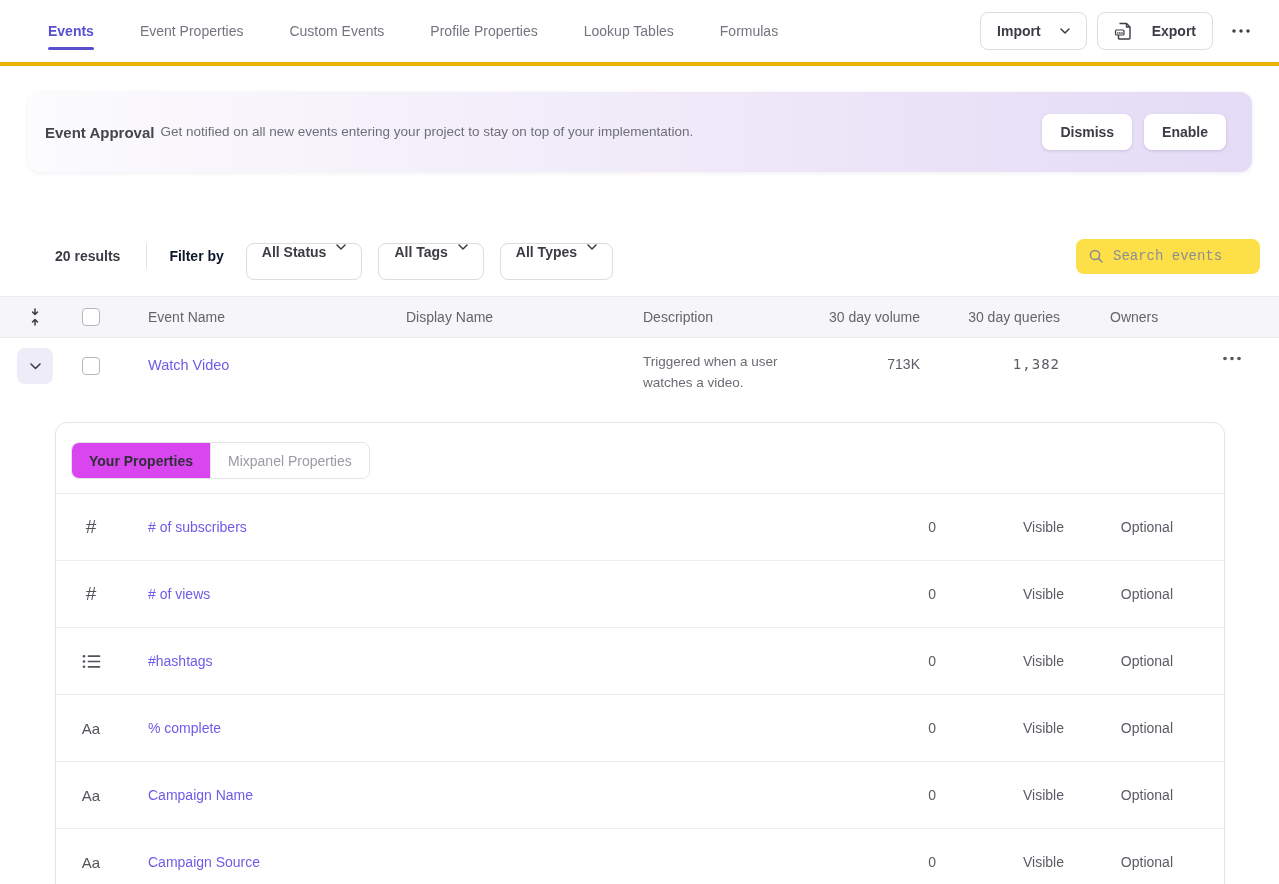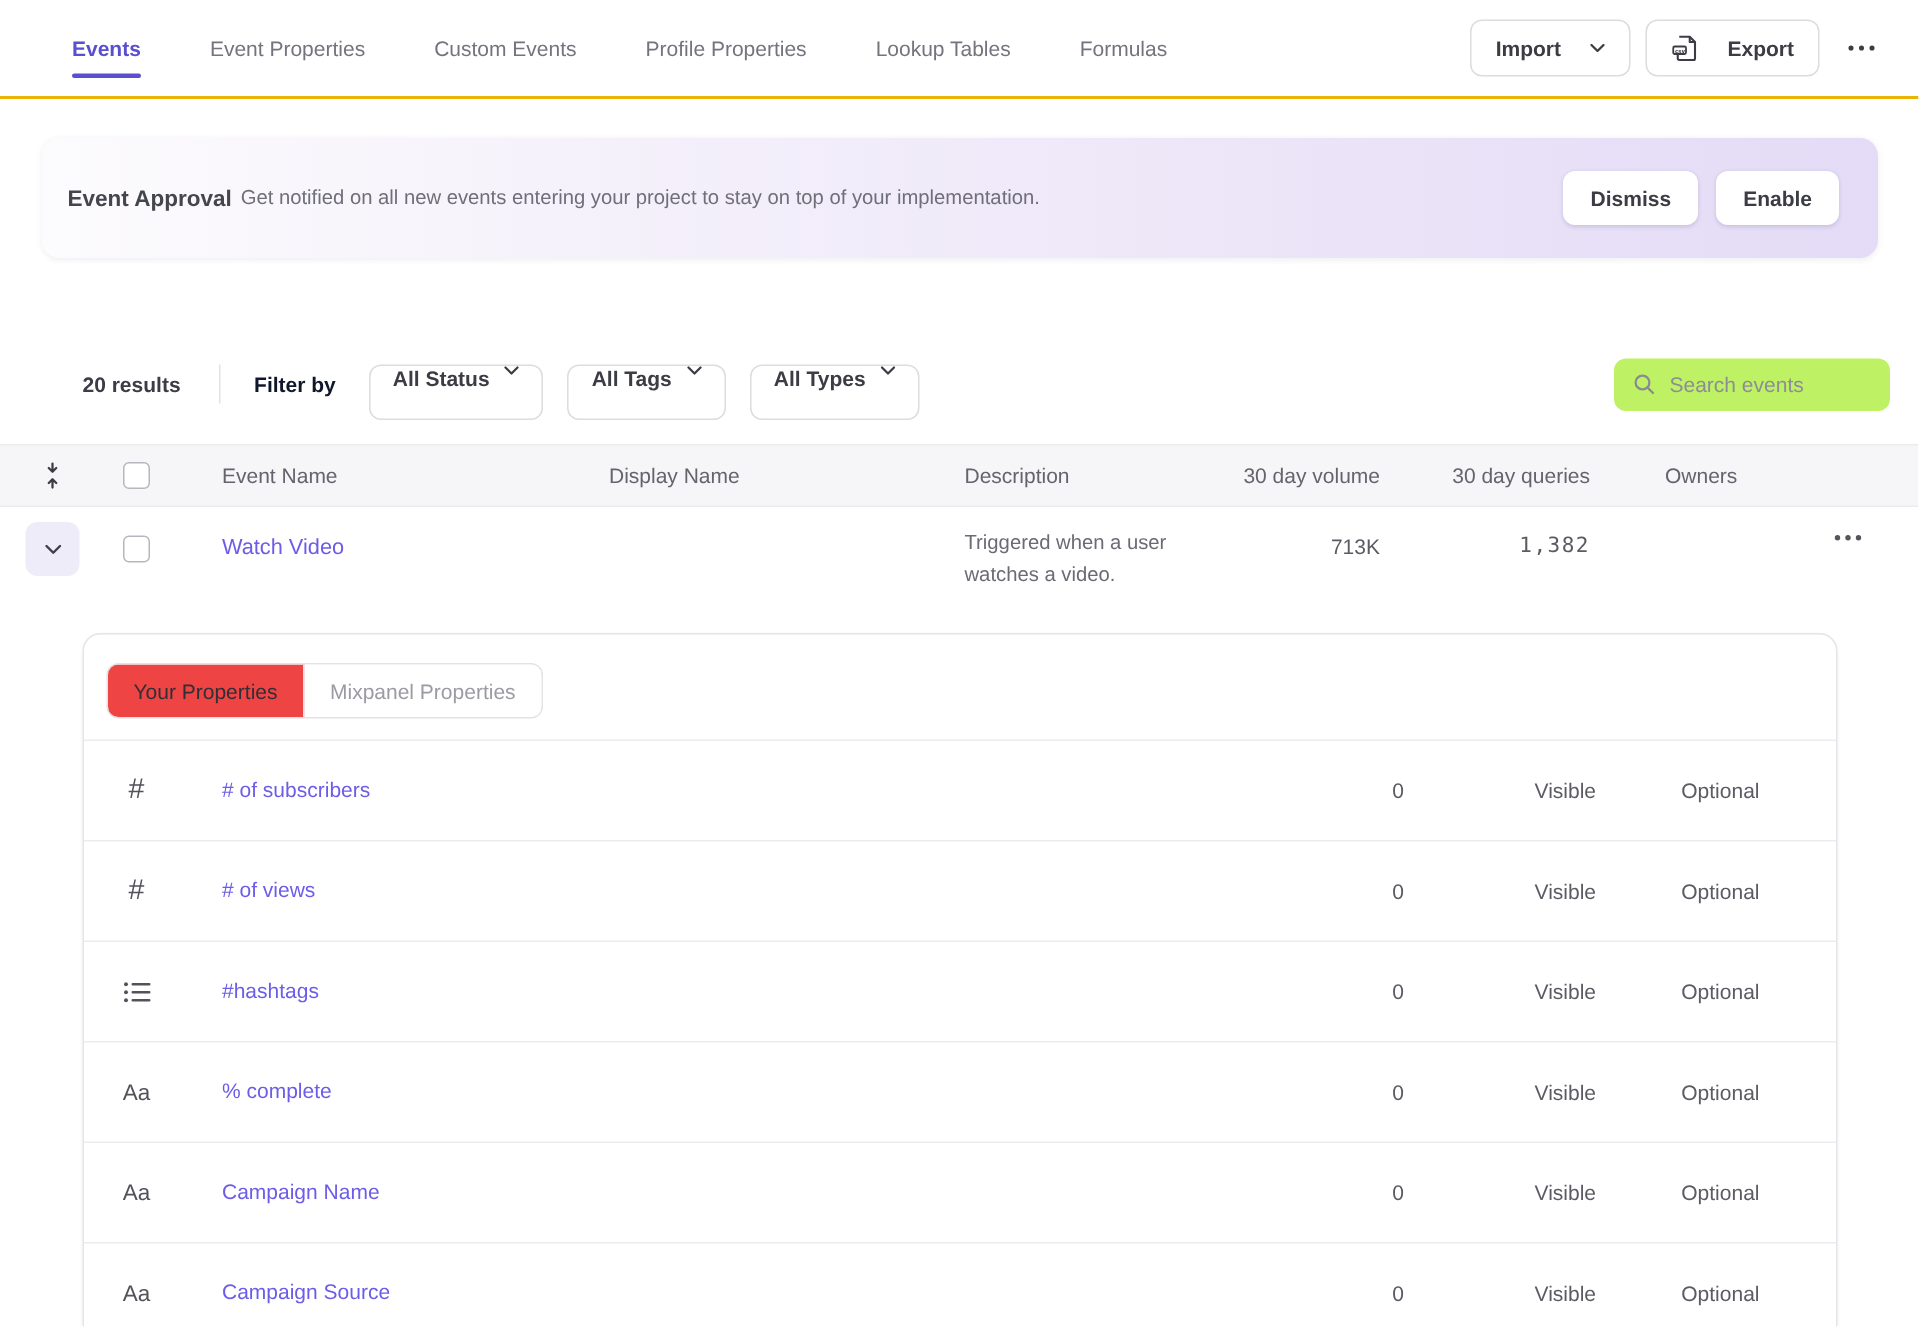--- a/index.html
+++ b/index.html
@@ -11,21 +11,21 @@
     --text-light:#9b9ba3;
     --border:#e4e4e9;
     --row-border:#ececf0;
   }
   *{box-sizing:border-box;margin:0;padding:0;}
   html,body{width:1279px;height:884px;overflow:hidden;background:#fff;
     font-family:"Liberation Sans","DejaVu Sans",sans-serif;color:var(--text-mid);}
   button{font-family:inherit;background:#fff;cursor:pointer;}
 
   
-  .topbar{height:66px;display:flex;align-items:center;border-bottom:2px solid #eab308;padding:0 20px 0 48px;}
+  .topbar{height:66px;display:flex;align-items:center;border-bottom:4px solid #eab308;padding:0 20px 0 48px;}
   .nav-tabs{display:flex;align-items:center;gap:46px;height:100%;}
   .nav-tab{position:relative;height:100%;display:flex;align-items:center;cursor:pointer;}
   .nav-tab-label{font-size:14px;color:var(--text-gray);}
   .nav-tab.active .nav-tab-label{color:var(--accent);font-weight:bold;}
   .nav-underline{display:none;position:absolute;left:0;right:0;bottom:12px;height:3px;border-radius:2px;background:var(--accent);}
   .nav-tab.active .nav-underline{display:block;}
   .topbar-actions{margin-left:auto;display:flex;align-items:center;gap:10px;}
   .btn{display:inline-flex;align-items:center;gap:19px;height:38px;padding:0 16px;
     border:1px solid #dcdce1;border-radius:8px;font-size:14px;font-weight:bold;color:#3c3c44;}
   .more-btn{padding:6px 8px;border:none;background:transparent;display:flex;align-items:center;}
@@ -42,21 +42,21 @@
     font-size:14px;font-weight:bold;color:#3c3c44;box-shadow:0 1px 3px rgba(40,30,80,.15);}
 
   
   .filter-row{margin:60px 19px 0 55px;display:flex;align-items:center;}
   .results-count{font-size:14px;font-weight:bold;color:#3c3c46;}
   .v-divider{width:1px;height:26px;background:#e3e3e7;margin:0 22px 0 26px;}
   .filter-by{font-size:14px;font-weight:bold;color:#0f172a;margin-right:22px;}
   .dropdown{display:inline-flex;align-items:flex-start;gap:10px;height:37px;padding:0 15px;margin-right:16px;
     border:1px solid #dcdce1;border-radius:8px;font-size:14px;font-weight:bold;color:#3c3c44;background:#fff;margin-top:11px;}
   .search-box{margin-left:auto;display:flex;align-items:center;gap:9px;width:184px;height:35px;
-    background:#bef264;border-radius:8px;padding:0 12px;cursor:text;}
+    background:#fde047;border-radius:8px;padding:0 12px;cursor:text;font-family:Liberation Mono, monospace;}
   .search-box input{border:none;background:transparent;outline:none;font-size:14px;width:130px;
     font-family:inherit;color:#3c3c46;}
   .search-box input::placeholder{color:#8d8d96;}
 
   
   .grid{display:grid;grid-template-columns:70px 60px 276px 223px 176px 115px 140px 125px 1fr;align-items:center;}
   .table-header{margin-top:16px;height:42px;background:#f6f6f8;border-top:1px solid #ebebee;border-bottom:1px solid #ebebee;}
   .th{font-size:14px;color:#64646e;}
   .cell-pad{padding-left:18px;}
   .num-col{text-align:right;}
@@ -74,21 +74,21 @@
   .mono{font-family:"DejaVu Sans Mono","Liberation Mono",monospace;letter-spacing:1px;}
   .row-actions{display:flex;justify-content:center;margin-top:8px;cursor:pointer;}
 
   
   .panel{margin-left:55px;width:1170px;height:560px;border:1px solid var(--border);border-radius:12px;
     background:#fff;box-shadow:0 1px 3px rgba(20,20,40,.04);}
   .panel-tabs-wrap{height:71px;padding:19px 0 0 15px;border-bottom:1px solid var(--row-border);}
   .seg-control{display:inline-flex;border:1px solid #e2e2e7;border-radius:8px;overflow:hidden;}
   .seg{height:35px;display:flex;align-items:center;padding:0 17px;font-size:14px;color:var(--text-light);
     background:#fff;cursor:pointer;}
-  .seg.active{background:#ef4444;color:#2f2f37;font-weight:normal;border-right:1px solid #e2e2e7;}
+  .seg.active{background:#d946ef;color:#2f2f37;font-weight:bold;border-right:1px solid #e2e2e7;}
   .prop-row{display:grid;grid-template-columns:70px 750px 60px 128px 109px 1fr;align-items:center;
     height:67px;border-bottom:1px solid var(--row-border);}
   .prop-icon{display:flex;justify-content:center;color:#52525b;}
   .glyph-hash{font-size:19px;color:#52525b;}
   .glyph-text{font-size:15px;font-weight:500;color:#52525b;}
   .prop-link{font-size:14px;color:var(--link);padding-left:22px;cursor:pointer;}
   .prop-val{font-size:14px;color:#5b5b64;text-align:right;}
 </style>
 </head>
 <body>

